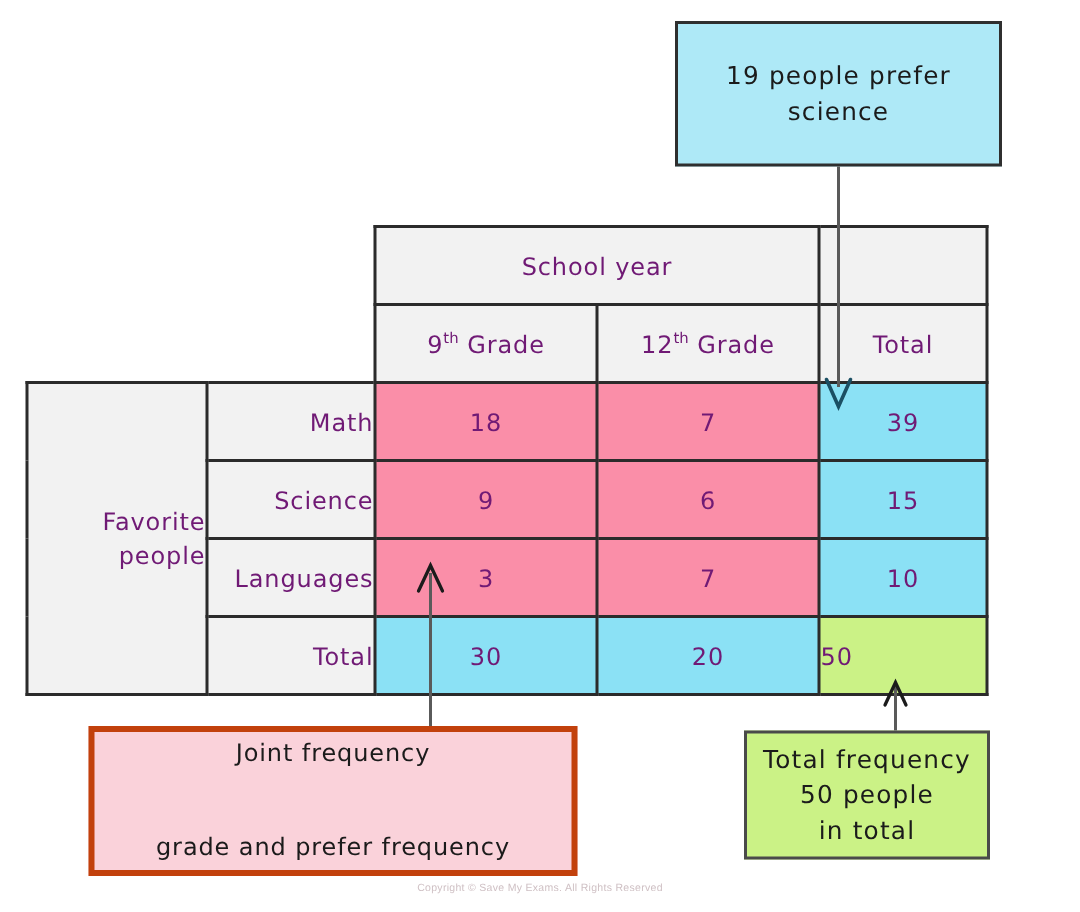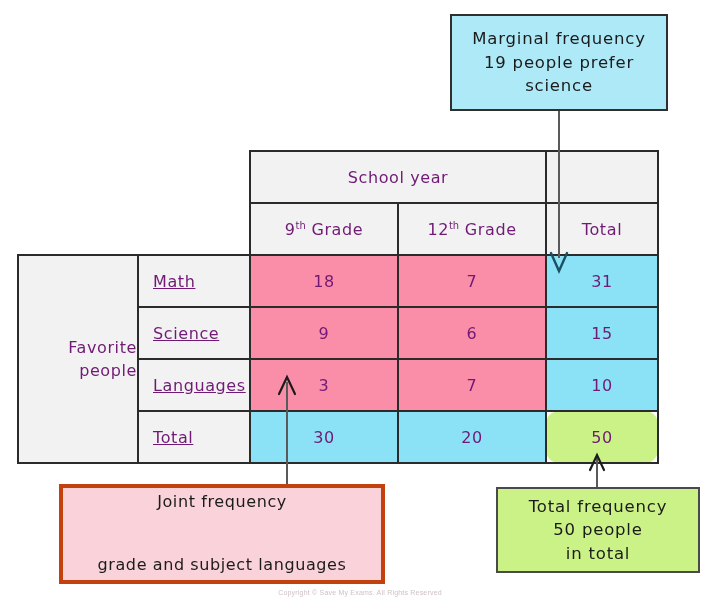--- a/index.html
+++ b/index.html
@@ -66,21 +66,21 @@
     left: 59px; top: 484px;
     width: 326px; height: 100px;
     background: #FAD2DA;
     border: 4px solid #c2410c;
     font-size: 16px;
     letter-spacing: 0.6px;
     gap: 40px;
   }
   #callout-total {
     left: 496px; top: 487px;
-    width: 204px; height: 86px;
+    width: 164px; height: 86px;
     background: #CBF286;
     border: 2px solid #4a4a4a;
   }
 
   sup.ord {
     font-size: 0.62em;
     vertical-align: super;
     line-height: 0;
     letter-spacing: 0;
   }
@@ -118,47 +118,44 @@
     border: none !important;
     background: transparent;
   }
   .hdr {
     background: #F2F2F2;
     text-align: center;
     vertical-align: middle;
   }
   .rowlabel {
     background: #F2F2F2;
-    text-align: left;
+    text-align: right;
     padding-left: 14px !important;
     vertical-align: middle;
-    text-decoration: underline;
   }
   .corner {
     background: #F2F2F2;
     text-align: right;
     vertical-align: middle;
     line-height: 1.45;
   }
   .joint {
     background: #FA8EA8;
     text-align: center;
     vertical-align: middle;
     margin-left: 44px;
   }
   .marginal {
     background: #8BE1F5;
     text-align: center;
     vertical-align: middle;
   }
   .grand {
     background: #CBF286;
-    text-align: center;
-    vertical-align: middle;
-    border-radius: 13px;
+    vertical-align: middle;
   }
 
   
   col.c-corner  { width: 120px; }
   col.c-rowlbl  { width: 112px; }
   col.c-g9      { width: 148px; }
   col.c-g12     { width: 148px; }
   col.c-total   { width: 112px; }
 
   
@@ -189,28 +186,27 @@
   <path d="M551,253 L559,271 L567,253" fill="none" stroke="#1b4f63" stroke-width="2.4" stroke-linecap="round"></path>
 
   <line x1="287" y1="484" x2="287" y2="382" stroke="#5a5a5a" stroke-width="2"></line>
   <path d="M279,394 L287,377 L295,394" fill="none" stroke="#1b1b1b" stroke-width="2.2" stroke-linecap="round"></path>
 
   <line x1="597" y1="487" x2="597" y2="455" stroke="#5a5a5a" stroke-width="2"></line>
   <path d="M590,470 L597,455 L604,470" fill="none" stroke="#1b1b1b" stroke-width="2.2" stroke-linecap="round"></path>
 </svg>
 
 <div class="callout" id="callout-marginal">
-  <div class="line">Marginal  frequency</div>
   <div class="line">19  people  prefer</div>
   <div class="line">science</div>
 </div>
 
 <div class="callout" id="callout-joint">
   <div class="line">Joint  frequency</div>
-  <div class="line">grade  and  subject  languages</div>
+  <div class="line">grade  and  prefer  frequency</div>
 </div>
 
 <div class="callout" id="callout-total">
   <div class="line">Total  frequency</div>
   <div class="line">50  people</div>
   <div class="line">in  total</div>
 </div>
 
 <table id="freq-table">
   <colgroup>
@@ -235,21 +231,21 @@
       <td class="hdr">Total</td>
     </tr>
     <tr>
       <td class="corner" rowspan="4">
         <span>Favorite</span><br>
         <span>people</span>
       </td>
       <td class="rowlabel">Math</td>
       <td class="joint">18</td>
       <td class="joint">7</td>
-      <td class="marginal">31</td>
+      <td class="marginal">39</td>
     </tr>
     <tr>
       <td class="rowlabel">Science</td>
       <td class="joint">9</td>
       <td class="joint">6</td>
       <td class="marginal">15</td>
     </tr>
     <tr>
       <td class="rowlabel">Languages</td>
       <td class="joint">3</td>

